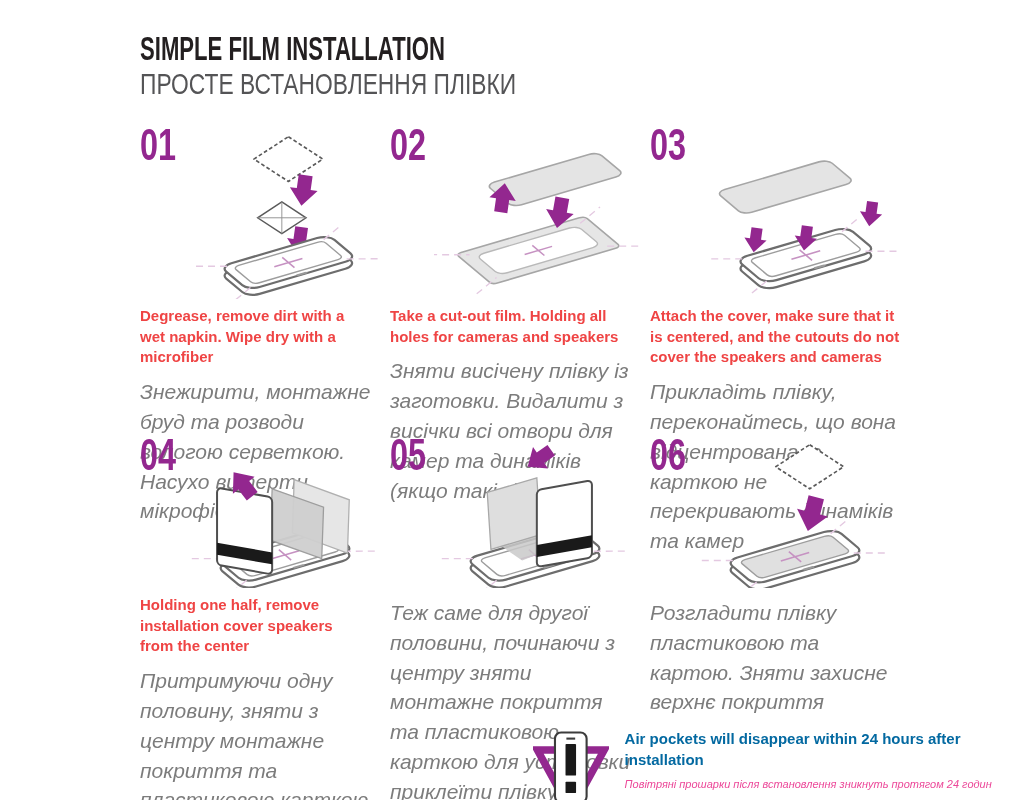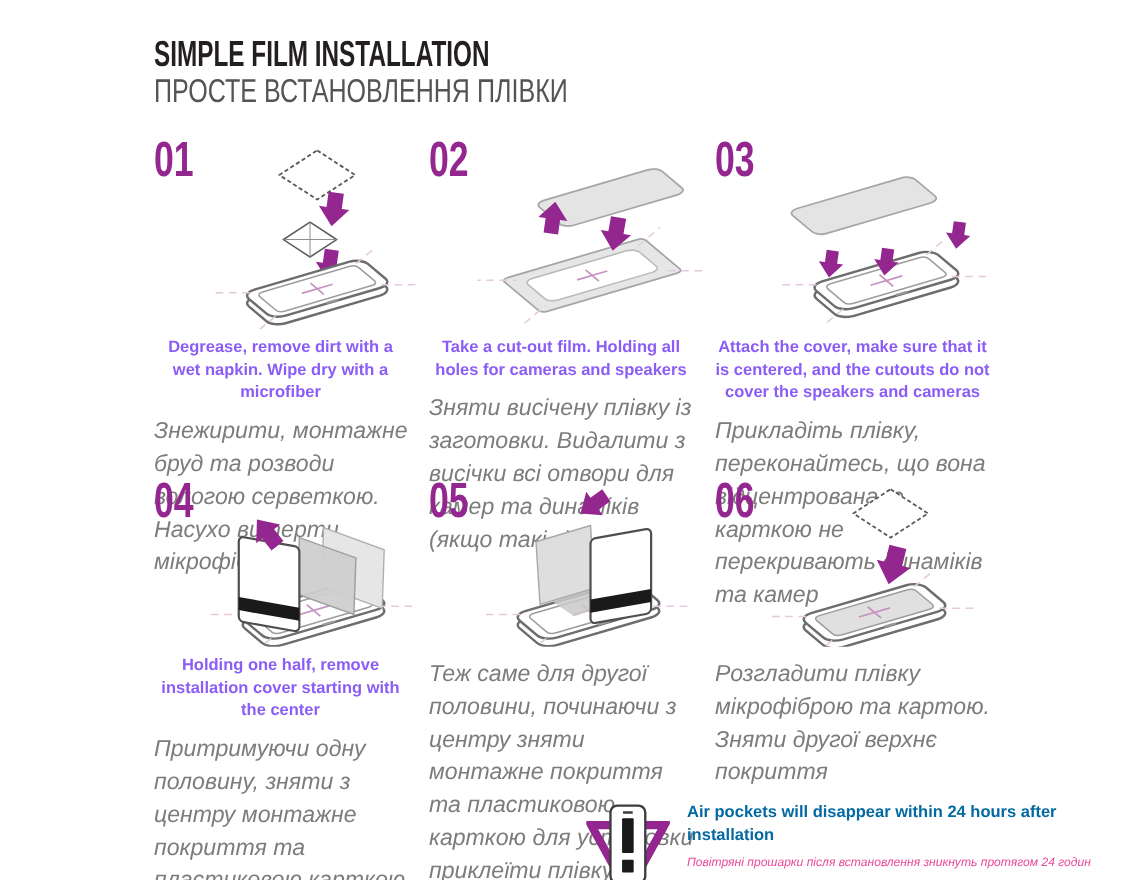--- a/index.html
+++ b/index.html
@@ -27,21 +27,21 @@
   .step { position:relative; }
   .step-number {
     position:absolute; left:0; top:0;
     display:inline-block; font-size:45px; font-weight:bold; color:#93278f;
     transform:scaleX(0.72); transform-origin:left top; line-height:0.82;
   }
   .illus { margin:4px 0 0 44px; height:169px; }
   .row2 .illus { height:148px; }
   .en {
     margin-top:6px; padding-right:20px;
-    font-size:15px; font-weight:bold; color:#8b5cf6; line-height:1.38;text-align:center;
+    font-size:15px; font-weight:bold; color:#ef4444; line-height:1.38;
   }
   .uk {
     margin-top:9px; padding-right:14px;
     font-size:21px; font-style:italic; color:#7c7c7c; line-height:1.42;
   }
   
   .warning {
     position:absolute; left:533px; top:700px;
     display:flex; align-items:flex-start; gap:16px; width:460px;
   }
@@ -157,21 +157,21 @@
       <div class="step-number">04</div>
       <div class="illus">
         <svg width="202" height="147" viewBox="0 10 220 160">
           <use href="#def-phone" transform="translate(110,134) scale(0.84)" color="#ffffff"></use>
           <polygon points="120,52 180,74 178,132 118,110" fill="#e6e6e6" stroke="#b0b0b0" stroke-width="1.4"></polygon>
           <polygon points="96,62 152,82 150,138 94,118" fill="#cfcfcf" stroke="#9a9a9a" stroke-width="1.4" opacity="0.95"></polygon>
           <use href="#def-card" transform="translate(66,108)"></use>
           <use href="#def-arrow" transform="translate(54,44) rotate(142)"></use>
         </svg>
       </div>
-      <div class="en">Holding one half, remove installation cover starting with the center</div>
+      <div class="en">Holding one half, remove installation cover speakers from the center</div>
       <div class="uk">Притримуючи одну половину, зняти з центру монтажне покриття та пластиковою карткою провести, щоб приклеїти плівку</div>
     </div>
 
     <div class="step row2">
       <div class="step-number">05</div>
       <div class="illus">
         <svg width="202" height="147" viewBox="0 10 220 160">
           <use href="#def-phone" transform="translate(110,134) scale(0.84)" color="#ffffff"></use>
           <polygon points="64,118 120,100 152,118 96,140" fill="#c9c9c9" opacity="0.85"></polygon>
           <polygon points="58,66 112,50 116,112 62,128" fill="#dedede" stroke="#a8a8a8" stroke-width="1.4"></polygon>
@@ -184,21 +184,21 @@
 
     <div class="step row2">
       <div class="step-number">06</div>
       <div class="illus">
         <svg width="202" height="147" viewBox="0 10 220 160">
           <use href="#def-napkin" transform="translate(126,38)"></use>
           <use href="#def-arrow" transform="translate(124,108) rotate(14) scale(1.15)"></use>
           <use href="#def-phone" transform="translate(110,136) scale(0.84)" color="#e0e0e0"></use>
         </svg>
       </div>
-      <div class="uk">Розгладити плівку мікрофіброю та картою. Зняти другої верхнє покриття</div>
+      <div class="uk">Розгладити плівку пластиковою та картою. Зняти захисне верхнє покриття</div>
     </div>
 
   </div>
 
   <div class="warning">
     <svg width="86" height="96" viewBox="0 0 86 98">
       <path d="M5,24 L81,24 L43,93 Z" fill="none" stroke="#93278f" stroke-width="8.5" stroke-linejoin="miter"></path>
       <rect x="25" y="4" width="36" height="80" rx="7" fill="#ffffff" stroke="#3c3c3c" stroke-width="2.4"></rect>
       <line x1="38" y1="11" x2="48" y2="11" stroke="#3c3c3c" stroke-width="2.4"></line>
       <rect x="37" y="17" width="12" height="36" rx="1" fill="#191919"></rect>

